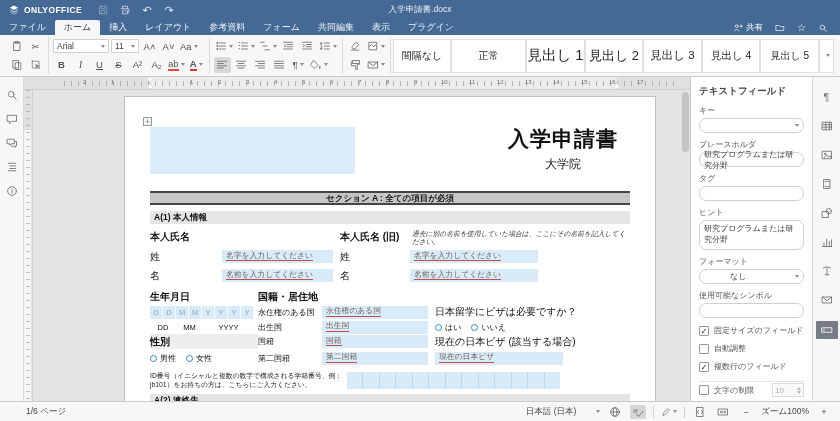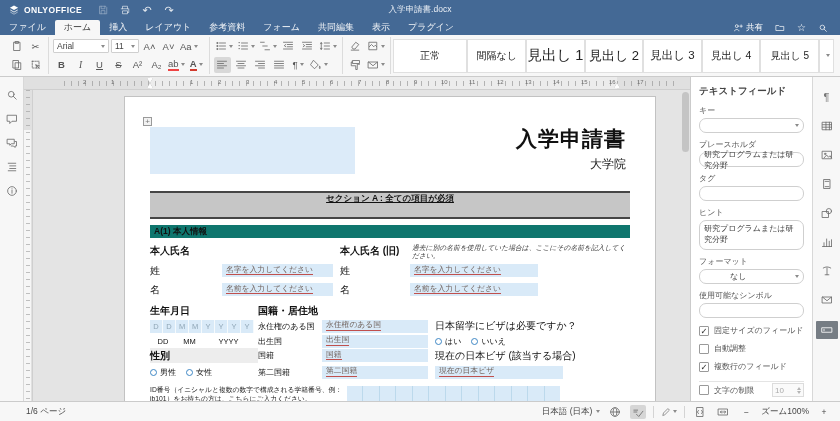--- a/index.html
+++ b/index.html
@@ -61,25 +61,25 @@
   .vruler { position:absolute; left:0; top:0; bottom:0; width:9px; background:#e0e0e0; border-right:1px solid #cfcfcf; }
   .vruler .vband { position:absolute; top:40px; bottom:0; left:0; right:1px; background:#f6f6f6; }
   .vruler .vticks { position:absolute; top:0; bottom:0; left:2px; width:4px; background:repeating-linear-gradient(180deg,#9a9a9a 0 1px,transparent 1px 7px); opacity:.6; }
   .doc-scroll { position:absolute; right:1px; top:2px; bottom:2px; width:7px; }
   .doc-scroll .thumb { position:absolute; top:0; width:7px; height:60px; background:#c4c4c4; border-radius:4px; }
 
   .page { position:absolute; left:101px; top:7px; width:530px; height:312px; background:#fff; box-shadow:0 0 0 1px #c2c2c2; }
   .p-handle { position:absolute; left:18px; top:20px; width:9px; height:9px; border:1px solid #9a9a9a; background:#f2f2f2; color:#777; font-size:8px; line-height:7px; text-align:center; }
   .p-head { margin:28px 25px 0; height:62px; position:relative; }
   .p-photo { position:absolute; left:0; top:2px; width:205px; height:47px; background:#dcebf9; }
-  .p-titles { position:absolute; right:4px; top:0; text-align:right; }
+  .p-titles { position:absolute; right:12px; top:0; text-align:center; }
   .p-title { font-size:21px; font-weight:bold; color:#111; letter-spacing:1px; }
   .p-sub { font-size:12px; color:#222; margin-top:3px; }
-  .secbar { margin:4px 25px 0; height:28px; background:#c6c6c6; border-top:2px solid #454545; border-bottom:2px solid #454545; text-align:center; font-size:8.5px; font-weight:bold; color:#111; line-height:10px;text-decoration:underline; }
-  .subbar { margin:6px 25px 0; height:13px; background:#0f766e; font-size:8.5px; font-weight:bold; color:#111; line-height:13px; padding-left:4px; }
+  .secbar { margin:4px 25px 0; height:14px; background:#c6c6c6; border-top:2px solid #454545; border-bottom:2px solid #454545; text-align:center; font-size:8.5px; font-weight:bold; color:#111; line-height:10px; }
+  .subbar { margin:6px 25px 0; height:13px; background:#e5e5e5; font-size:8.5px; font-weight:bold; color:#111; line-height:13px; padding-left:4px; }
   .pcontent { margin:2px 25px 0; }
   .bold { font-weight:bold; }
   .lab { font-size:10px; color:#111; }
   .g-namehead { display:grid; grid-template-columns:190px 72px auto; align-items:start; height:21px; padding-top:4px; }
   .g-name { display:grid; grid-template-columns:72px 118px 70px auto; align-items:center; height:19px; }
   .note { font-size:6.8px; font-style:italic; color:#333; line-height:1.2; }
   .ffield { background:#d9eaf8; height:13px; display:flex; align-items:center; padding:0 4px; }
   .f1 { width:111px; } .f2 { width:128px; }
   .ph { font-size:7.8px; color:#70625c; border-bottom:1px solid #c0504d; line-height:1.1; white-space:nowrap; }
   .g-dob { display:grid; grid-template-columns:108px auto; align-items:center; height:15px; margin-top:4px; }
@@ -115,21 +115,21 @@
   .rightbar { width:28px; background:#f7f7f7; border-left:1px solid #d8d8d8; display:flex; flex-direction:column; align-items:center; gap:13px; padding-top:12px; flex:none; }
   .rb-ic { width:18px; height:16px; display:flex; align-items:center; justify-content:center; color:#777; font-size:11px; }
   .rb-ic.on { background:#767d84; border-radius:1px; width:22px; height:18px; }
 
   
   .statusbar { height:20px; background:#f7f7f7; border-top:1px solid #cbcbcb; display:flex; align-items:center; font-size:8.5px; color:#444; padding:0 8px 0 26px; flex:none; }
   .sb-right { margin-left:auto; display:flex; align-items:center; gap:7px; }
   .sb-ic { width:16px; height:14px; display:flex; align-items:center; justify-content:center; border-radius:2px; }
   .sb-ic.on { background:#d6d6d6; }
   .sb-sep { width:1px; height:12px; background:#d4d4d4; }
-  .lang { display:flex; align-items:center; gap:2px; }
+  .lang { display:flex; align-items:center; gap:18px; }
 
   svg.ic { width:12px; height:12px; }
   svg.ic * { fill:none; stroke:#6b6b6b; stroke-width:1.1; stroke-linecap:round; stroke-linejoin:round; }
   svg.icw * { stroke:#fff; }
   svg.sm { width:10px; height:10px; }
 </style>
 </head>
 <body>
 
 <div class="app">
@@ -359,22 +359,22 @@
             <svg class="ic" viewBox="0 0 16 16">
               <path d="M2 4h12v8H2z"></path>
               <path d="M2 4l6 5 6-5"></path>
             </svg>
             <i class="dd"></i>
           </div>
       </div>
     </div>
 
     <div class="gallery">
+      <div class="gitem g0">間隔なし</div>
       <div class="gitem gnorm">正常</div>
-      <div class="gitem g0">間隔なし</div>
       <div class="gitem g1">見出し 1</div>
       <div class="gitem g2">見出し 2</div>
       <div class="gitem g3">見出し 3</div>
       <div class="gitem g4">見出し 4</div>
       <div class="gitem g5">見出し 5</div>
       <div class="gcaret">
           <i class="dd"></i>
         </div>
     </div>
   </div>

